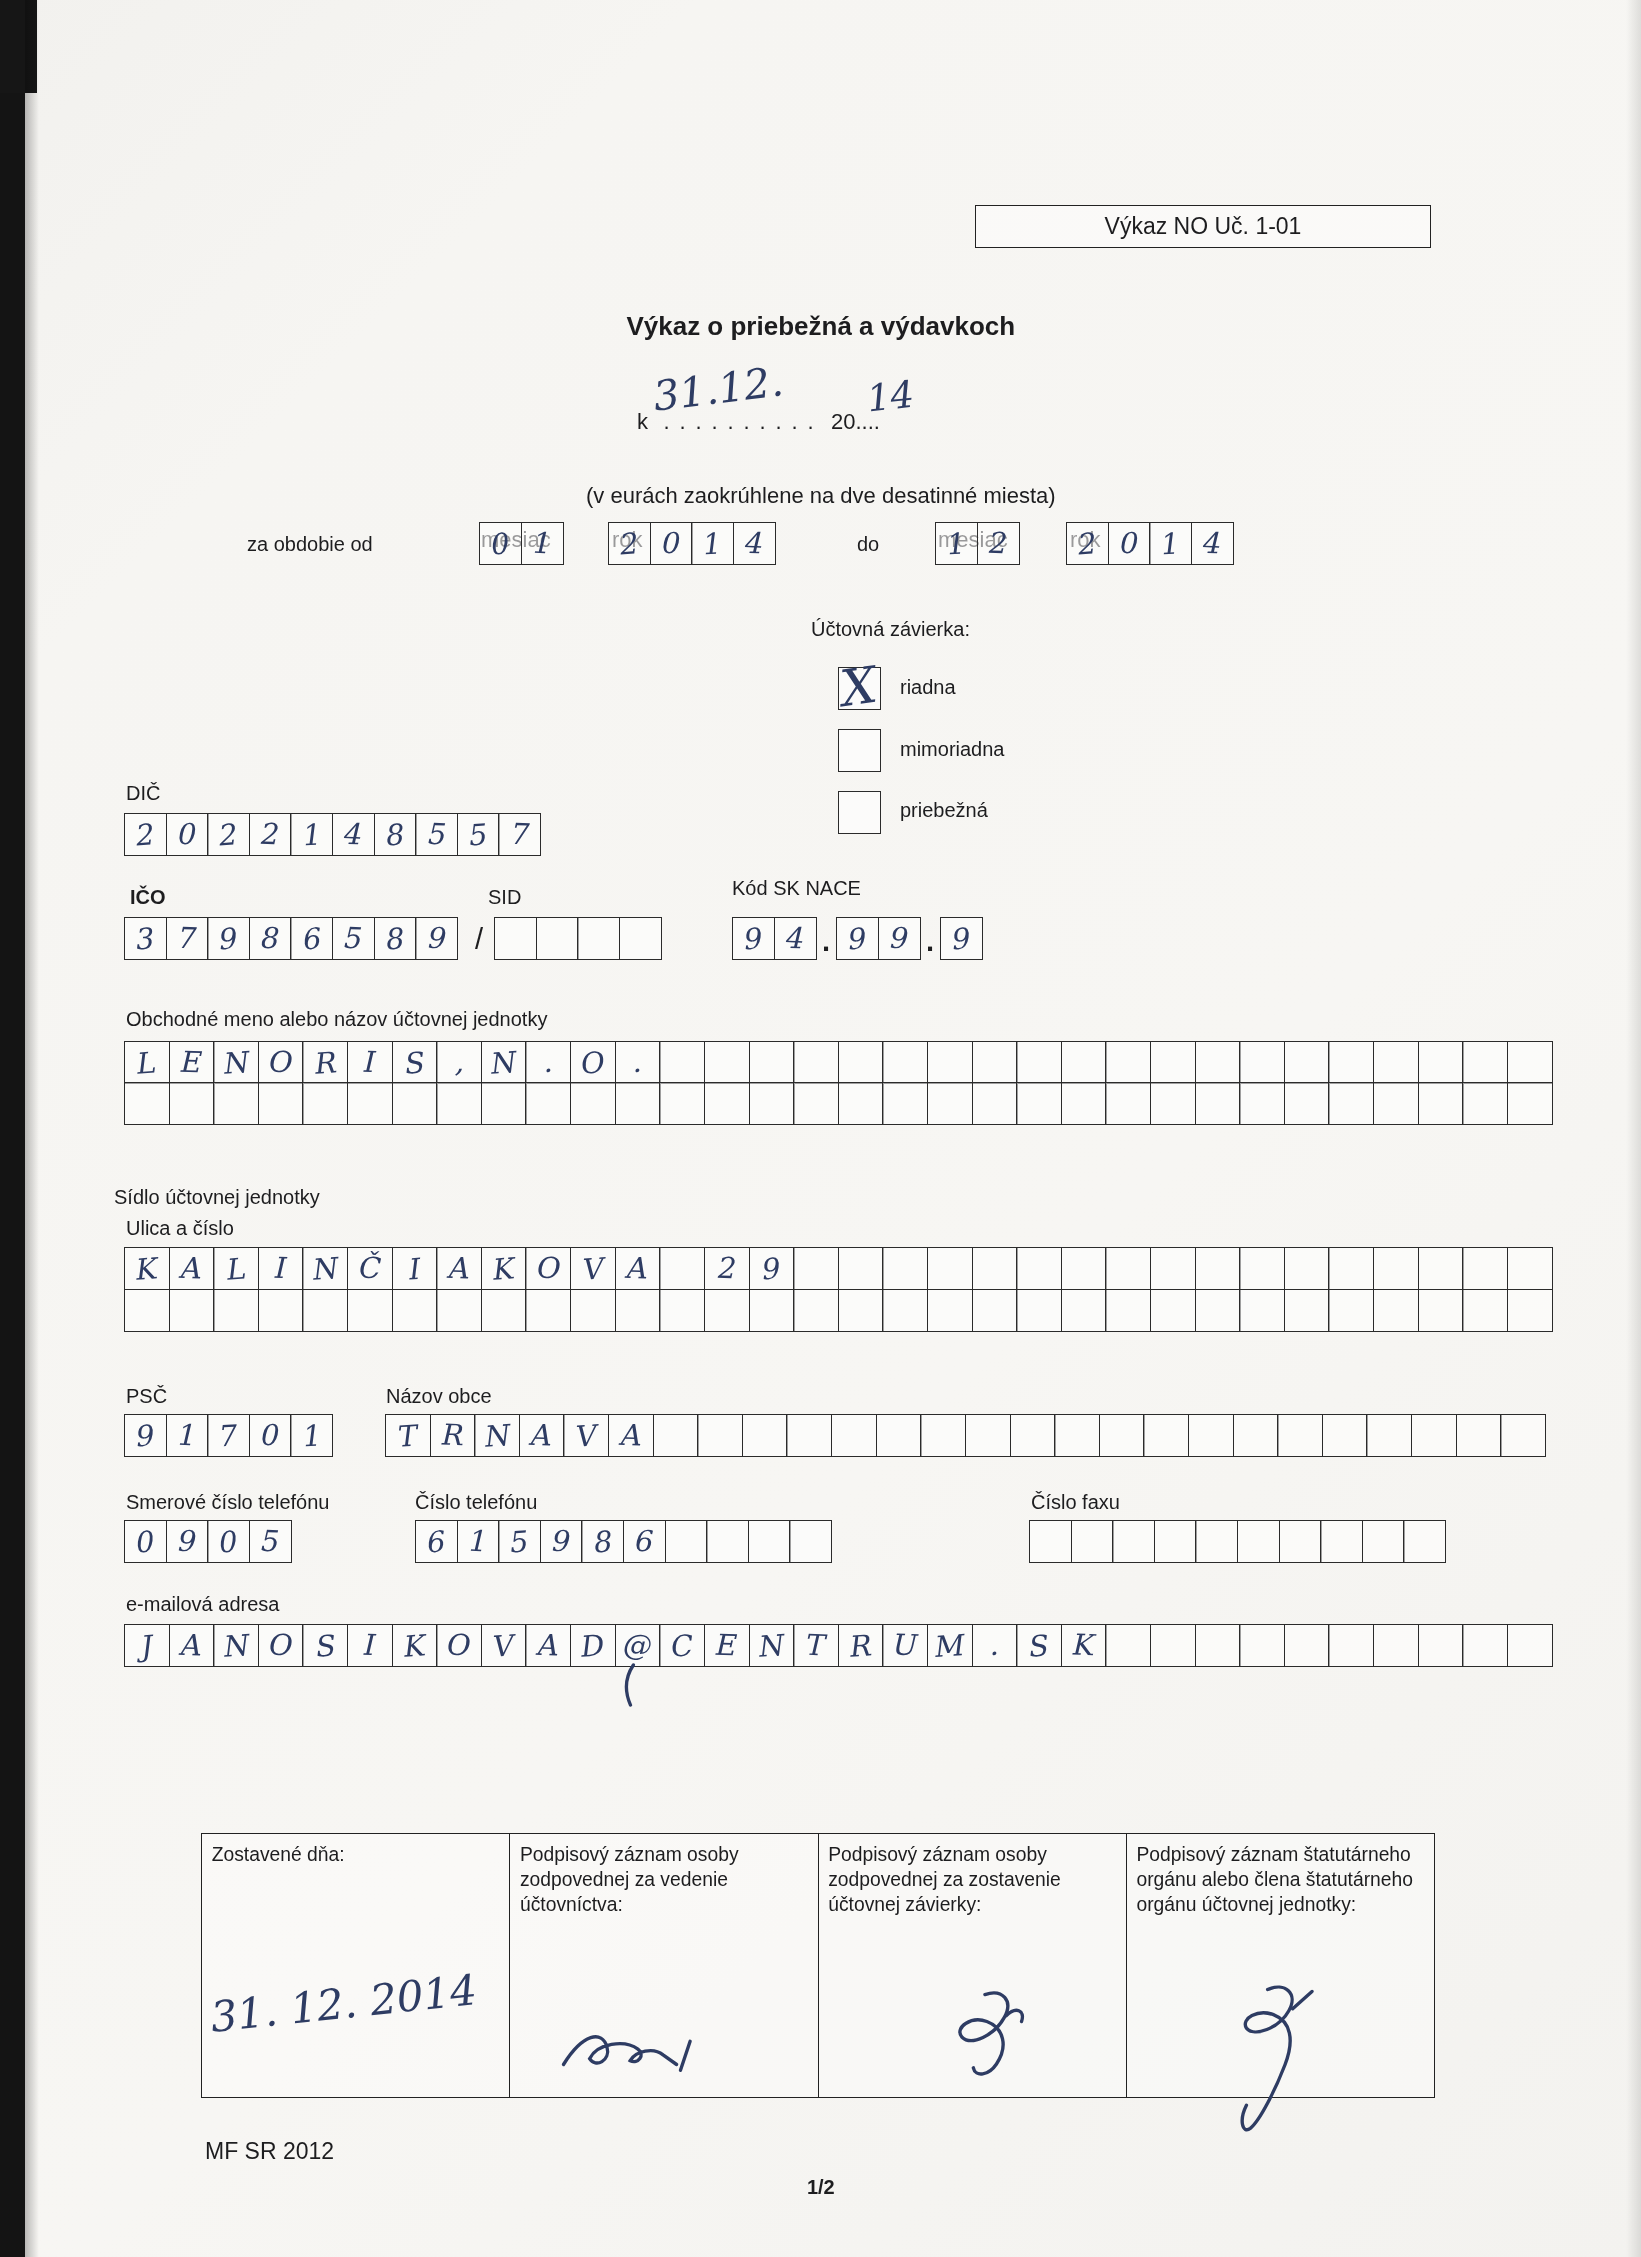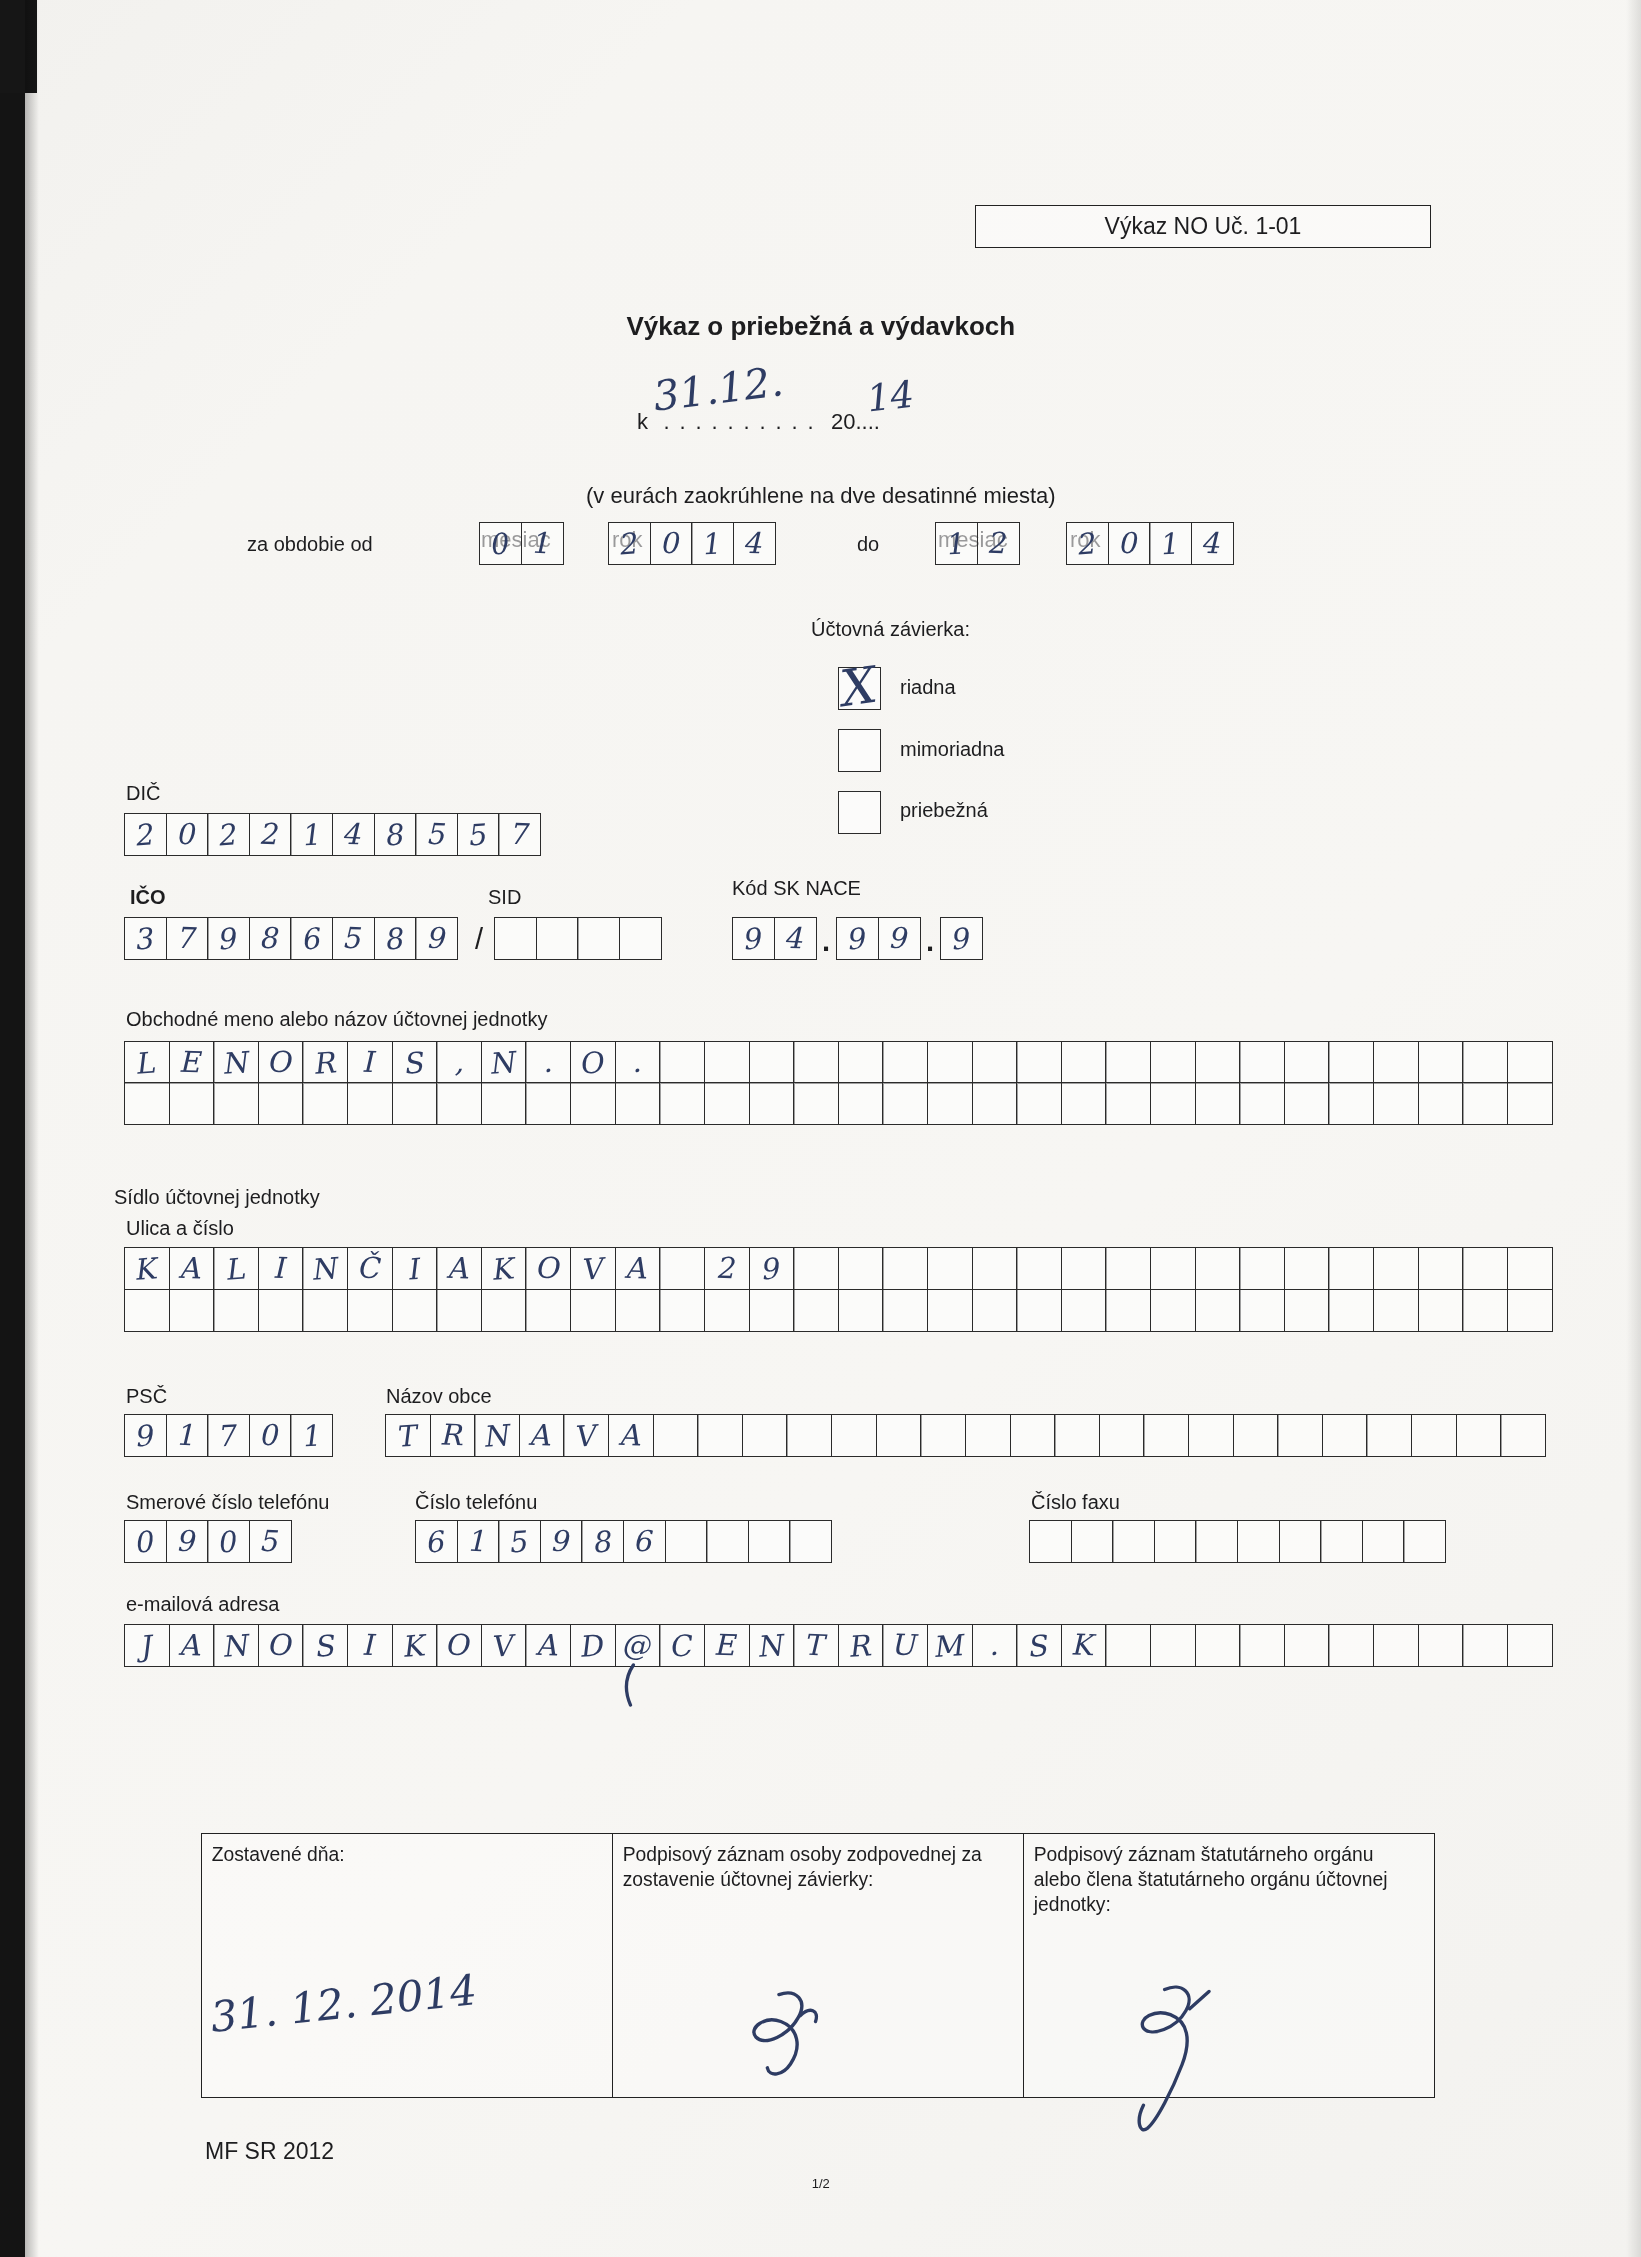--- a/index.html
+++ b/index.html
@@ -50,21 +50,21 @@
   
   .sigtable{position:absolute;left:201px;top:1833px;width:1232px;height:263px;border:1.9px solid #222;
     display:flex;background:rgba(255,255,255,.35);overflow:visible;}
   .sigcell{flex:1 1 0;border-left:1.9px solid #222;position:relative;padding:7.7px 9.7px;box-sizing:border-box;overflow:visible;}
   .sigcell:first-child{border-left:none;}
   .sighead{font-size:19.3px;line-height:1.3;}
   .sig-svg{position:absolute;}
   .sig-svg path{fill:none;stroke:var(--ink,#2e3c63);stroke-width:3.5;stroke-linecap:round;}
 
   .footer-ref{position:absolute;left:205px;top:2138px;font-size:23px;}
-  .pagenum{position:absolute;top:2176px;font-size:13px;}
+  .pagenum{position:absolute;top:2176px;font-size:20px;font-weight:bold;}
 </style>
 </head>
 <body>
 
 <div id="page">
   <div class="scan-edge-left"></div>
   <div class="scan-corner"></div>
   <div class="scan-edge-fade"></div>
   <div class="scan-edge-right"></div>
 
@@ -635,20 +635,26 @@
   <svg class="sig-svg" style="left:620px;top:1663px;" width="21" height="44" viewBox="0 0 22 46">
       <path d="M14 2 C 6 14 4 28 11 44"></path>
     </svg>
 
   <div class="sigtable">
     <div class="sigcell">
       <div class="sighead">Zostavené dňa:</div>
       <div class="hw hw-abs" style="left:7.7px;top:145px;font-size:42px;transform:rotate(-6deg);white-space:nowrap;">31. 12. 2014</div>
     </div>
     <div class="sigcell">
+      <div class="sighead">Podpisový záznam osoby zodpovednej za vedenie účtovníctva:</div>
+      <svg class="sig-svg" style="left:39px;bottom:13.5px;" width="174" height="68" viewBox="0 0 180 70">
+        <path d="M15 50 C 35 18 55 14 60 32 C 64 46 48 54 42 44 C 50 28 78 24 92 34 C 100 40 92 50 84 46 C 90 36 108 32 118 40 L 132 50 M 146 26 L 136 56"></path>
+      </svg>
+    </div>
+    <div class="sigcell">
       <div class="sighead">Podpisový záznam osoby zodpovednej za zostavenie účtovnej závierky:</div>
       <svg class="sig-svg" style="left:106px;bottom:7.7px;" width="116" height="106" viewBox="0 0 120 110">
         <path d="M62 12 C 80 6 92 18 82 36 C 72 54 48 66 38 56 C 30 46 48 34 64 40 C 82 47 86 66 74 84 C 66 96 52 98 50 88 M 84 34 C 94 24 104 28 100 40"></path>
       </svg>
     </div>
     <div class="sigcell">
       <div class="sighead">Podpisový záznam štatutárneho orgánu alebo člena štatutárneho orgánu účtovnej jednotky:</div>
       <svg class="sig-svg" style="left:77px;bottom:-43px;" width="135" height="164" viewBox="0 0 140 170">
         <path d="M66 14 C 84 6 98 18 88 36 C 78 54 52 64 44 54 C 38 44 56 34 72 40 C 90 47 94 66 84 92 C 74 118 58 150 48 158 C 40 164 36 150 44 134 M 92 34 L 112 16"></path>
       </svg>

